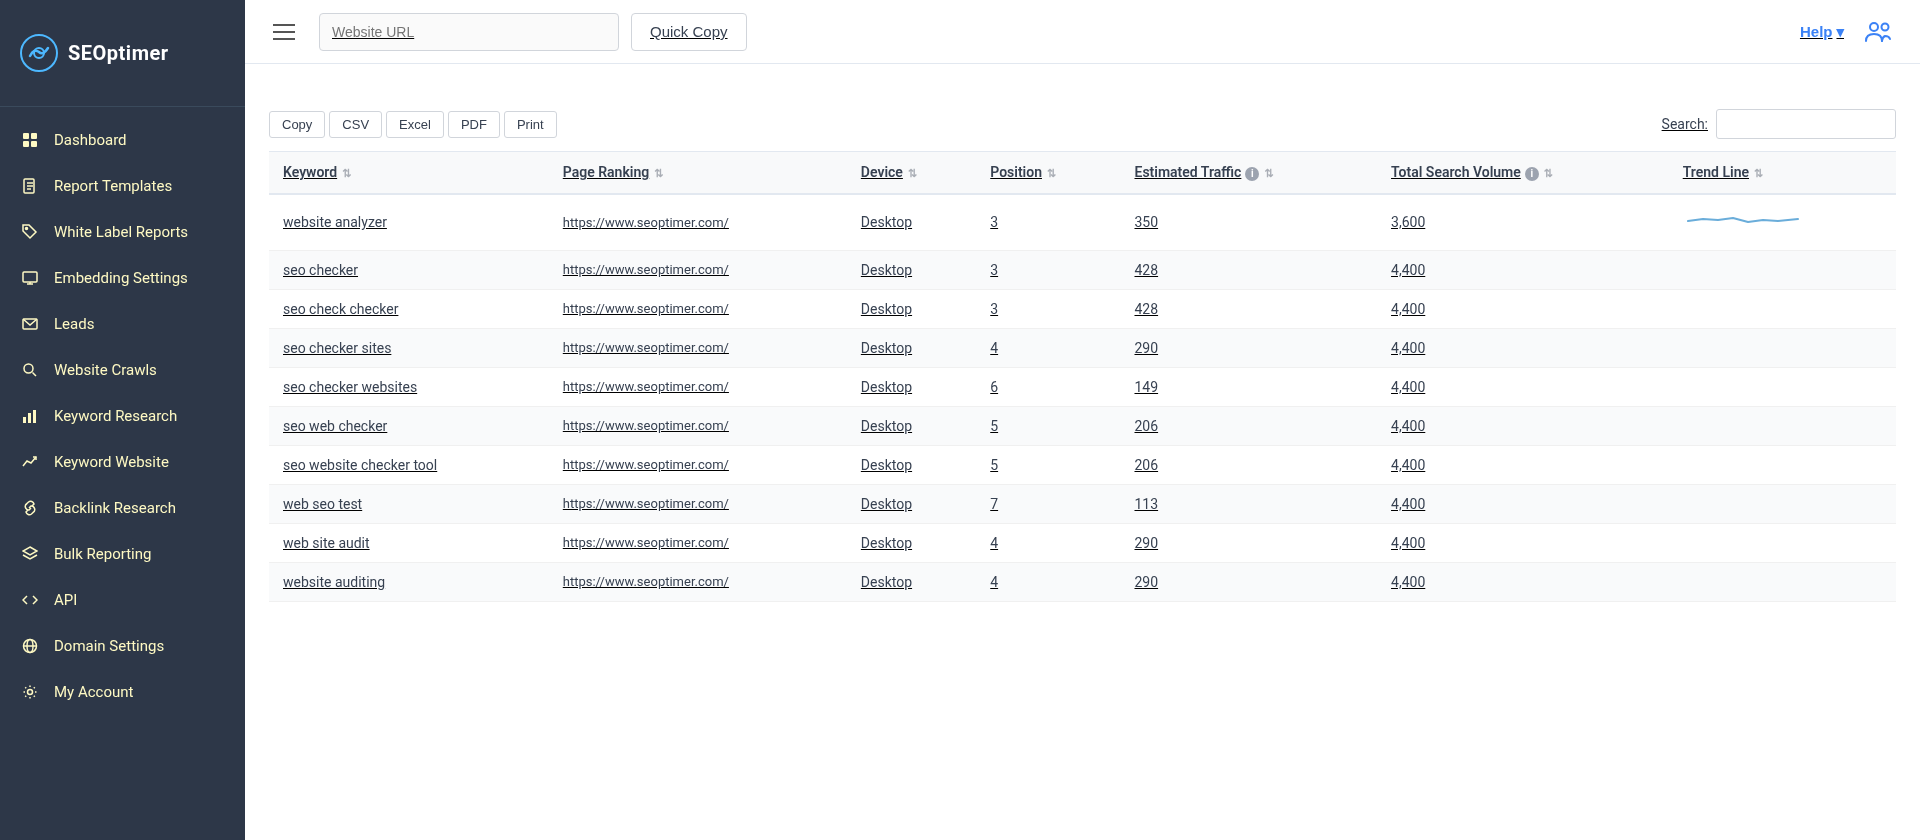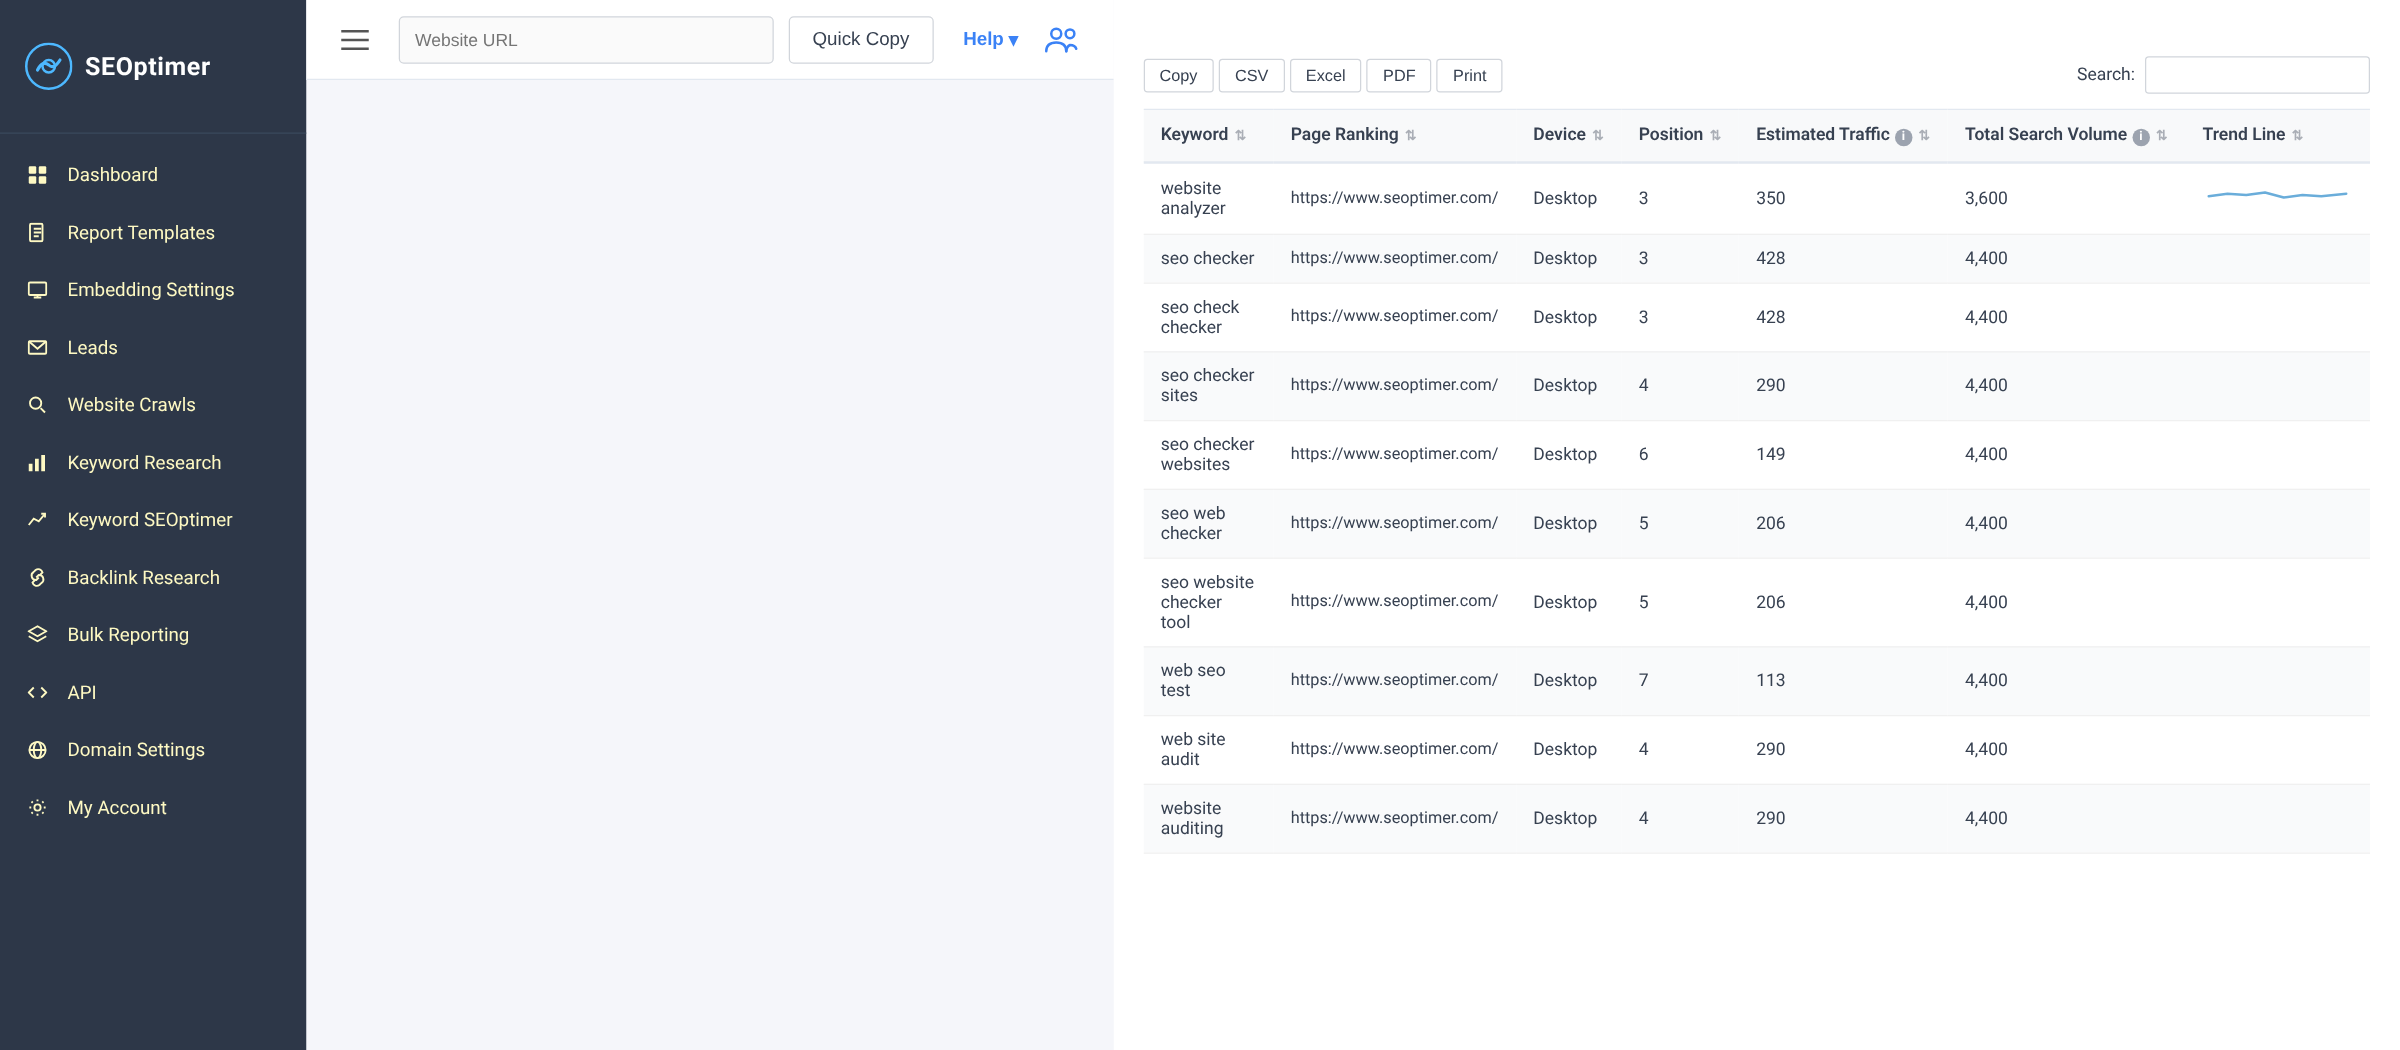--- a/index.html
+++ b/index.html
@@ -57,22 +57,23 @@
       justify-content: center;
       font-size: 14px;
       color: inherit;
     }
     .nav-label { font-size: 15px; }
 
     
     #main {
       flex: 1;
       display: flex;
-      flex-direction: row;
+      flex-direction: column;
       overflow: hidden;
+      text-decoration: underline;
     }
 
     
     #topbar {
       background: #fff;
       border-bottom: 1px solid #e2e8f0;
       display: flex;
       align-items: center;
       padding: 0 24px;
       height: 64px;
@@ -270,20 +271,29 @@
             <line x1="5" y1="5" x2="11" y2="5"></line>
             <line x1="5" y1="8" x2="11" y2="8"></line>
             <line x1="5" y1="11" x2="9" y2="11"></line>
           </svg>
         </span>
     <span class="nav-label">Report Templates</span>
   </div>
       <div class="nav-item">
     <span class="nav-icon">
           <svg width="16" height="16" viewBox="0 0 16 16" fill="none" stroke="currentColor" stroke-width="1.5">
+            <path d="M1 1 L7 1 L14 8 L8 14 L1 7 Z"></path>
+            <circle cx="4.5" cy="4.5" r="1" fill="currentColor"></circle>
+          </svg>
+        </span>
+    <span class="nav-label">White Label Reports</span>
+  </div>
+      <div class="nav-item">
+    <span class="nav-icon">
+          <svg width="16" height="16" viewBox="0 0 16 16" fill="none" stroke="currentColor" stroke-width="1.5">
             <rect x="1" y="2" width="14" height="10" rx="1"></rect>
             <line x1="5" y1="14" x2="11" y2="14"></line>
             <line x1="8" y1="12" x2="8" y2="14"></line>
           </svg>
         </span>
     <span class="nav-label">Embedding Settings</span>
   </div>
       <div class="nav-item">
     <span class="nav-icon">
           <svg width="16" height="16" viewBox="0 0 16 16" fill="none" stroke="currentColor" stroke-width="1.5">
@@ -312,21 +322,21 @@
         </span>
     <span class="nav-label">Keyword Research</span>
   </div>
       <div class="nav-item">
     <span class="nav-icon">
           <svg width="16" height="16" viewBox="0 0 16 16" fill="none" stroke="currentColor" stroke-width="1.5">
             <polyline points="1,12 5,7 9,9 14,3"></polyline>
             <polyline points="11,3 14,3 14,6"></polyline>
           </svg>
         </span>
-    <span class="nav-label">Keyword SEOptimer</span>
+    <span class="nav-label">Keyword Website</span>
   </div>
       <div class="nav-item">
     <span class="nav-icon">
           <svg width="16" height="16" viewBox="0 0 16 16" fill="none" stroke="currentColor" stroke-width="1.5">
             <path d="M6 10 Q4 12 4 12 A3.5 3.5 0 0 0 9.5 14 L11 12.5 A3.5 3.5 0 0 0 9 6 L7 8"></path>
             <path d="M10 6 Q12 4 12 4 A3.5 3.5 0 0 0 6.5 2 L5 3.5 A3.5 3.5 0 0 0 7 10 L9 8"></path>
           </svg>
         </span>
     <span class="nav-label">Backlink Research</span>
   </div>

